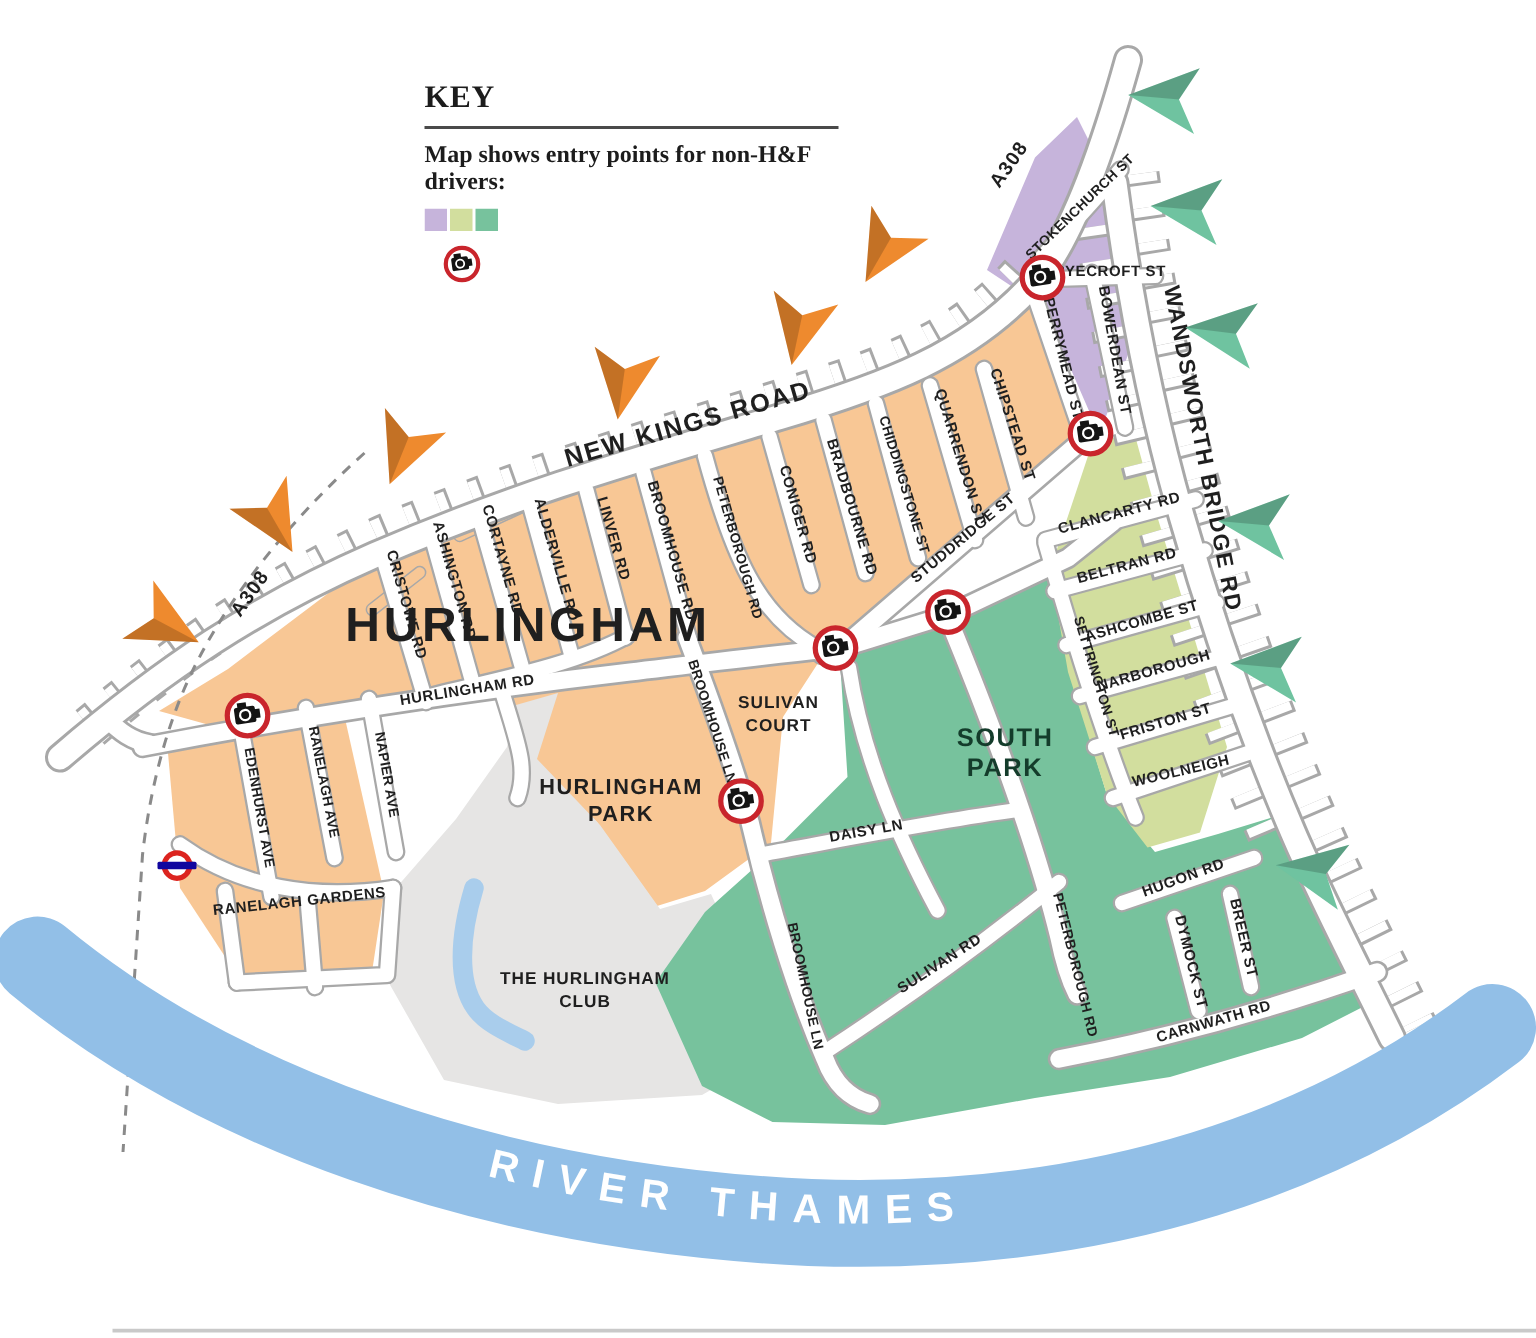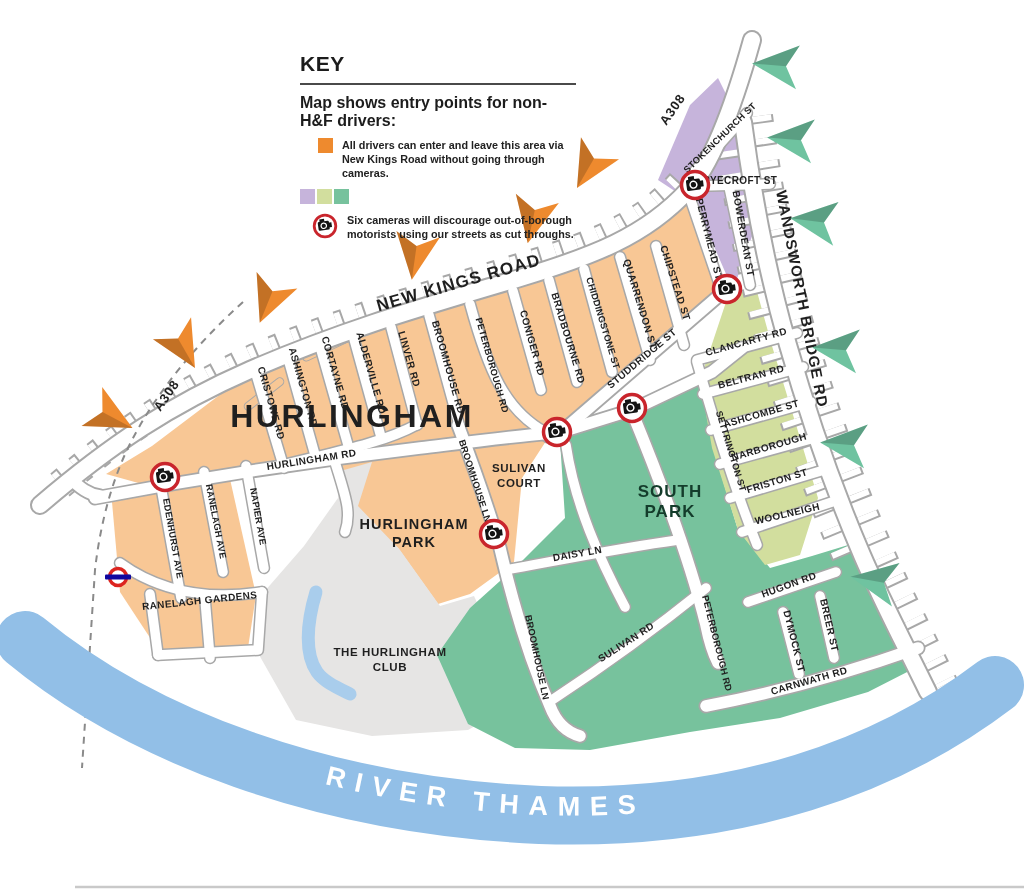--- a/index.html
+++ b/index.html
@@ -28,21 +28,21 @@
   .area-big{font-size:17px;letter-spacing:1px;fill:#143c2b;}
   .area-med{font-size:14.5px;letter-spacing:1px;}
   .area-sm{font-size:11.5px;letter-spacing:.6px;}
   .river-text{font-size:27px;letter-spacing:10px;fill:#ffffff;}
   .mid{text-anchor:middle;}
 
   .arrow-orange{color:#ee8a2e;}
   .arrow-green{color:#6fc3a0;}
 
   
-  .key{position:absolute;left:300px;top:52px;width:276px;color:#1c1c1c;}
+  .key{position:absolute;left:283px;top:52px;width:276px;color:#1c1c1c;font-family:Liberation Serif, serif;}
   .key-title{font-size:21px;font-weight:bold;letter-spacing:.5px;
              border-bottom:2.5px solid #4a4a4a;padding-bottom:7px;margin-bottom:9px;}
   .key-sub{font-size:16px;font-weight:bold;margin-bottom:8px;}
   .key-item{display:flex;gap:9px;margin-bottom:9px;align-items:flex-start;}
   .key-item .txt{font-size:10.8px;font-weight:bold;line-height:1.3;color:#222;width:228px;}
   .sw{flex:0 0 auto;}
 </style>
 </head>
 <body>
 
@@ -345,38 +345,31 @@
 
   <use href="#sym-roundel" transform="translate(118,577)"></use>
 
   <line x1="75" y1="887" x2="1024" y2="887" stroke="#c9c9c9" stroke-width="2.5"></line>
 </svg>
 
 <div class="key">
   <div class="key-title">KEY</div>
   <div class="key-sub">Map shows entry points for non-H&amp;F drivers:</div>
 
-  <div class="key-item">
-    <svg class="sw" width="15" height="15" style="margin-left:18px">
-      <rect width="15" height="15" fill="#EE8A2E"></rect>
-    </svg>
-    <div class="txt">All drivers can enter and leave this area via New Kings Road without going through cameras.</div>
-  </div>
 
   <div class="key-item">
     <svg class="sw" width="49" height="15">
       <rect x="0" width="15" height="15" fill="#C6B4DB"></rect>
       <rect x="17" width="15" height="15" fill="#D2DE9E"></rect>
       <rect x="34" width="15" height="15" fill="#77C29D"></rect>
     </svg>
   </div>
 
   <div class="key-item">
     <svg class="sw" width="26" height="26" viewBox="-13 -13 26 26" style="margin-left:12px">
       <g transform="scale(0.8)">
             <use href="#sym-camera"></use>
           </g>
     </svg>
-    <div class="txt">Six cameras will discourage out-of-borough motorists using our streets as cut throughs.</div>
   </div>
 </div>
 
 </div>
 
 </body></html>

